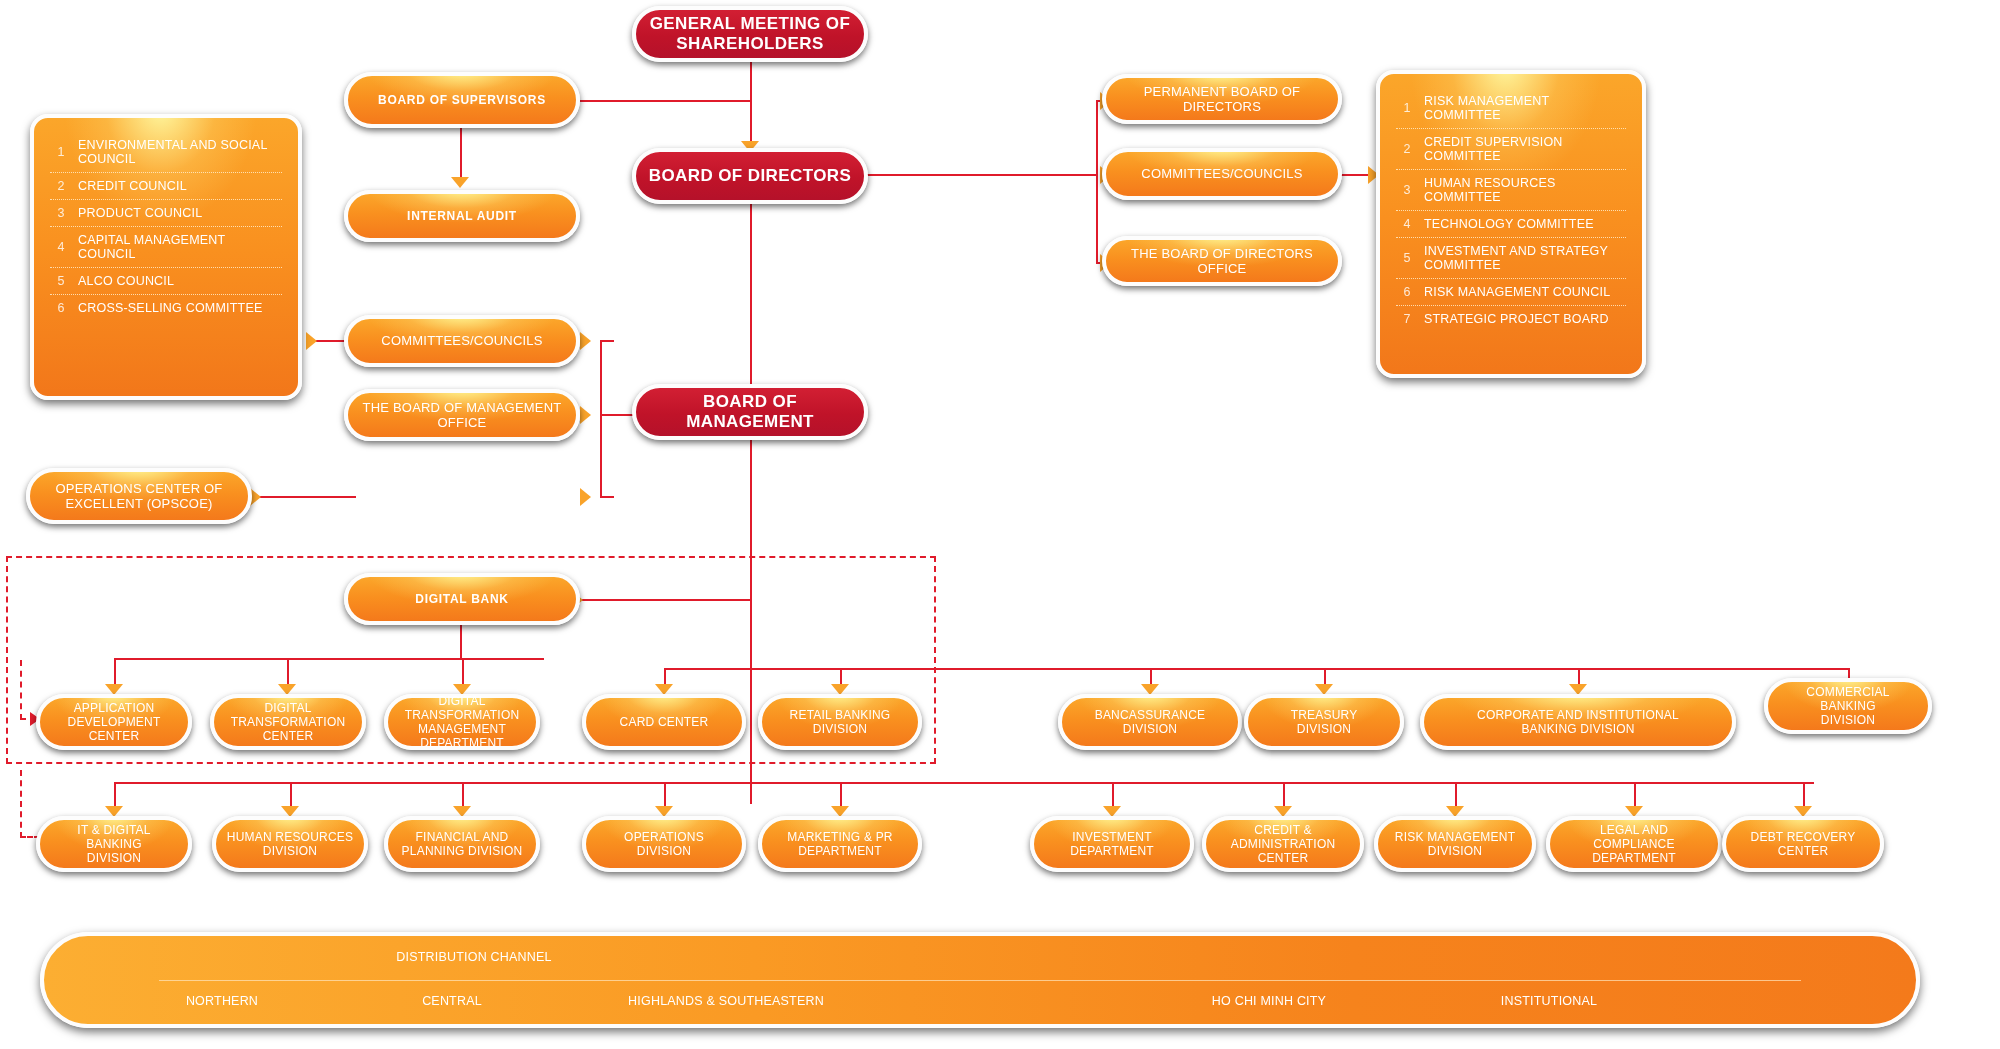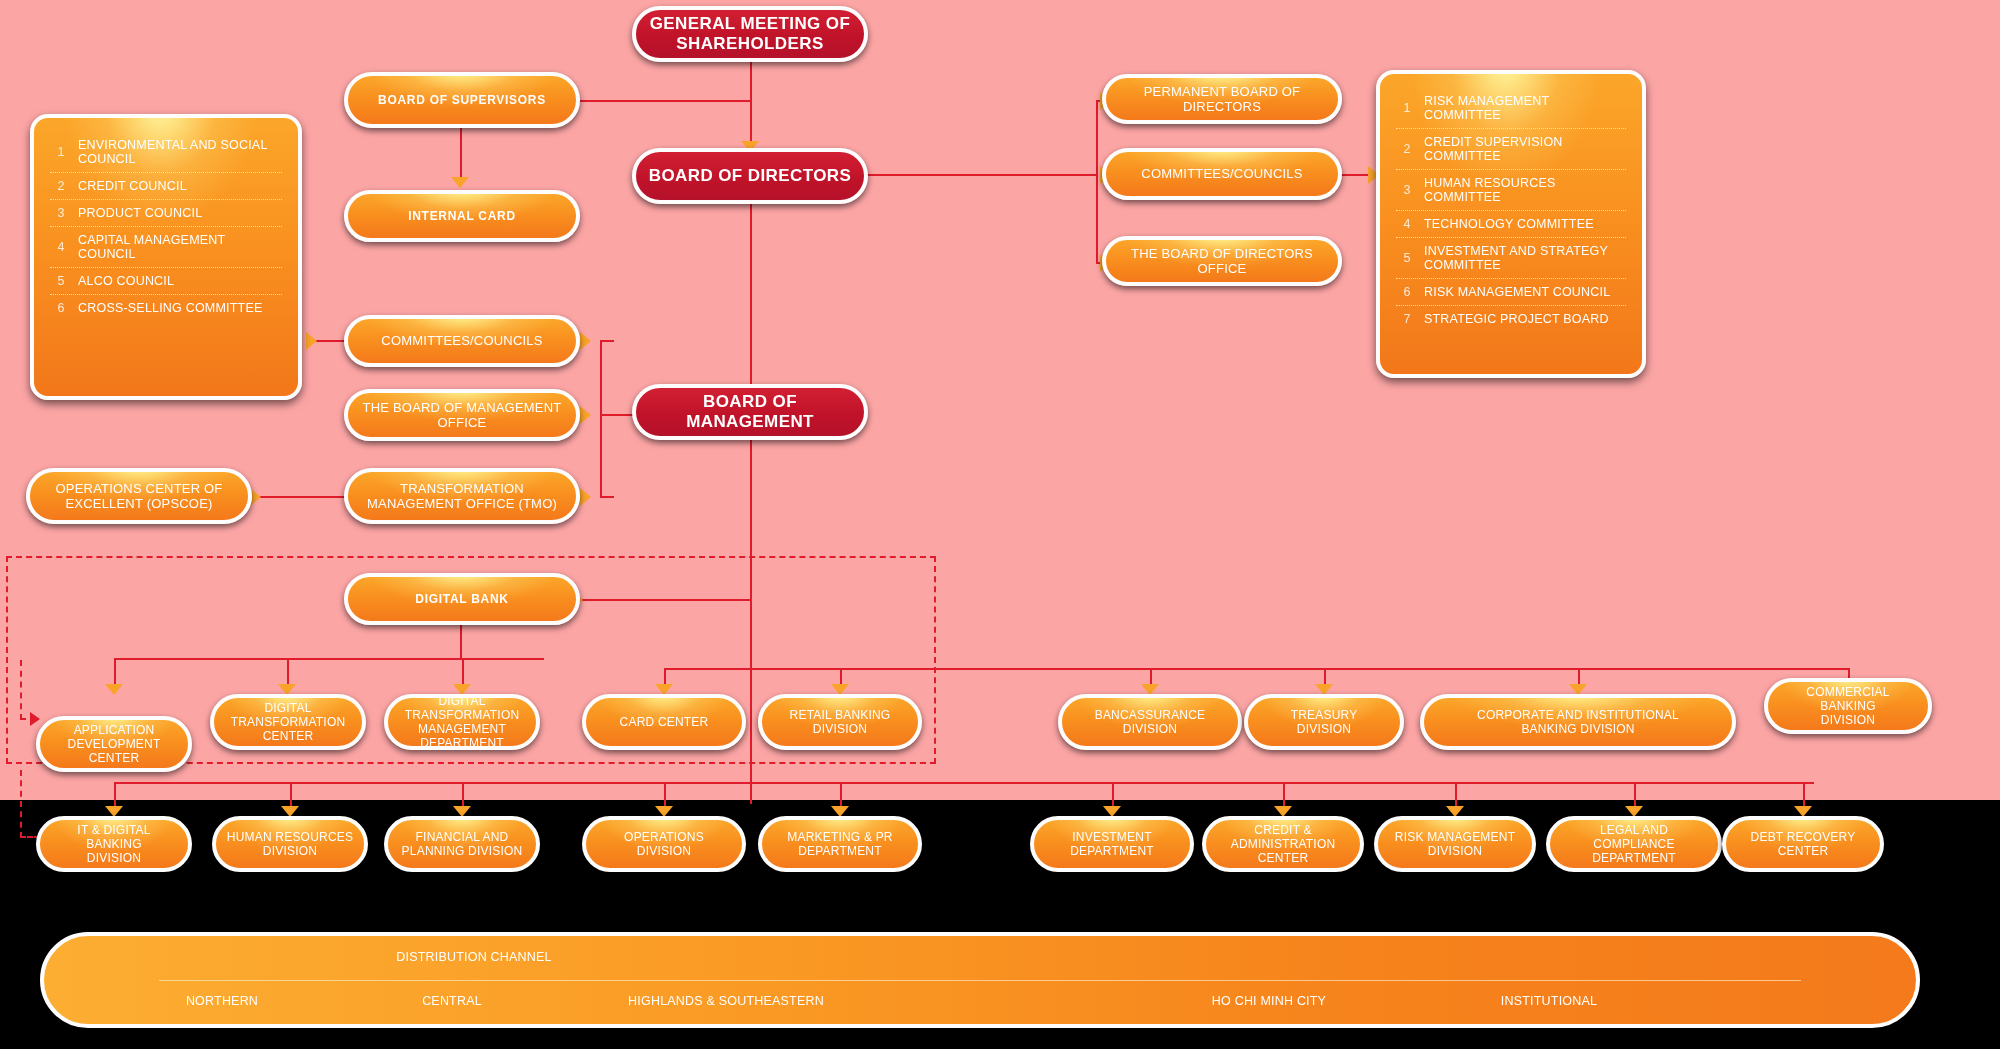--- a/index.html
+++ b/index.html
@@ -2,21 +2,21 @@
 <html><head>
 <meta charset="utf-8">
 <style>
   * { box-sizing: border-box; margin: 0; padding: 0; }
   html, body {
     width: 2000px; height: 1049px;
     background: #000;
     font-family: "Liberation Sans", sans-serif;
     overflow: hidden;
   }
-  #stage { position: relative; width: 2000px; height: 800px; background:#fca5a5;text-decoration:underline; }
+  #stage { position: relative; width: 2000px; height: 1049px; background:#ffffff;text-decoration:underline; }
 
   
   .ln { position: absolute; background: #e01b2b; z-index: 1; }
   .ln.h { height: 2px; }
   .ln.v { width: 2px; }
   .dash-h { position:absolute; height:0; border-top:2px dashed #e01b2b; z-index:1; }
   .dash-v { position:absolute; width:0; border-left:2px dashed #e01b2b; z-index:1; }
 
   
   .arw { position: absolute; width:0; height:0; z-index:3; }
@@ -212,42 +212,39 @@
 
   <div class="node red" style="left:632px; top:384px; width:236px; height:56px;">
     <span>BOARD OF MANAGEMENT</span>
   </div>
 
   <div class="node org bold" style="left:344px; top:72px; width:236px; height:56px;">
     <span>BOARD OF SUPERVISORS</span>
   </div>
 
   <div class="node org bold" style="left:344px; top:190px; width:236px; height:52px;">
-    <span>INTERNAL CARD</span>
+    <span>INTERNAL AUDIT</span>
   </div>
 
   <div class="node org" style="left:1102px; top:74px; width:240px; height:50px;">
     <span>PERMANENT BOARD OF DIRECTORS</span>
   </div>
   <div class="node org" style="left:1102px; top:148px; width:240px; height:52px;">
     <span>COMMITTEES/COUNCILS</span>
   </div>
   <div class="node org" style="left:1102px; top:236px; width:240px; height:50px;">
     <span>THE BOARD OF DIRECTORS OFFICE</span>
   </div>
 
   <div class="node org" style="left:344px; top:315px; width:236px; height:52px;">
     <span>COMMITTEES/COUNCILS</span>
   </div>
   <div class="node org" style="left:344px; top:389px; width:236px; height:52px;">
     <span>THE BOARD OF MANAGEMENT OFFICE</span>
   </div>
-  <div class="node org" style="left:344px; top:468px; width:236px; height:56px;">
-    <span>TRANSFORMATION MANAGEMENT OFFICE (TMO)</span>
-  </div>
   <div class="node org" style="left:26px; top:468px; width:226px; height:56px;">
     <span>OPERATIONS CENTER OF EXCELLENT (OPSCOE)</span>
   </div>
 
   <div class="node org bold" style="left:344px; top:573px; width:236px; height:52px;">
     <span>DIGITAL BANK</span>
   </div>
 
   <div class="panel" style="left:1376px; top:70px; width:270px; height:308px;">
       <div class="row">
@@ -301,21 +298,21 @@
         <div class="num">5</div>
         <div class="lbl">ALCO COUNCIL</div>
       </div>
       <div class="row">
         <div class="num">6</div>
         <div class="lbl">CROSS-SELLING COMMITTEE</div>
       </div>
     </div>
 
   <div id="row1">
-      <div class="node org" style="left: 36px; top: 716px; width: 156px; height: 56px; font-size: 12px;">
+      <div class="node org" style="left: 36px; top: 694px; width: 156px; height: 56px; font-size: 12px;">
         <div>
           <div>APPLICATION DEVELOPMENT</div>
           <div>CENTER</div>
         </div>
       </div>
       <div class="node org" style="left: 210px; top: 694px; width: 156px; height: 56px; font-size: 12px;">
         <div>
           <div>DIGITAL TRANSFORMATION</div>
           <div>CENTER</div>
         </div>

